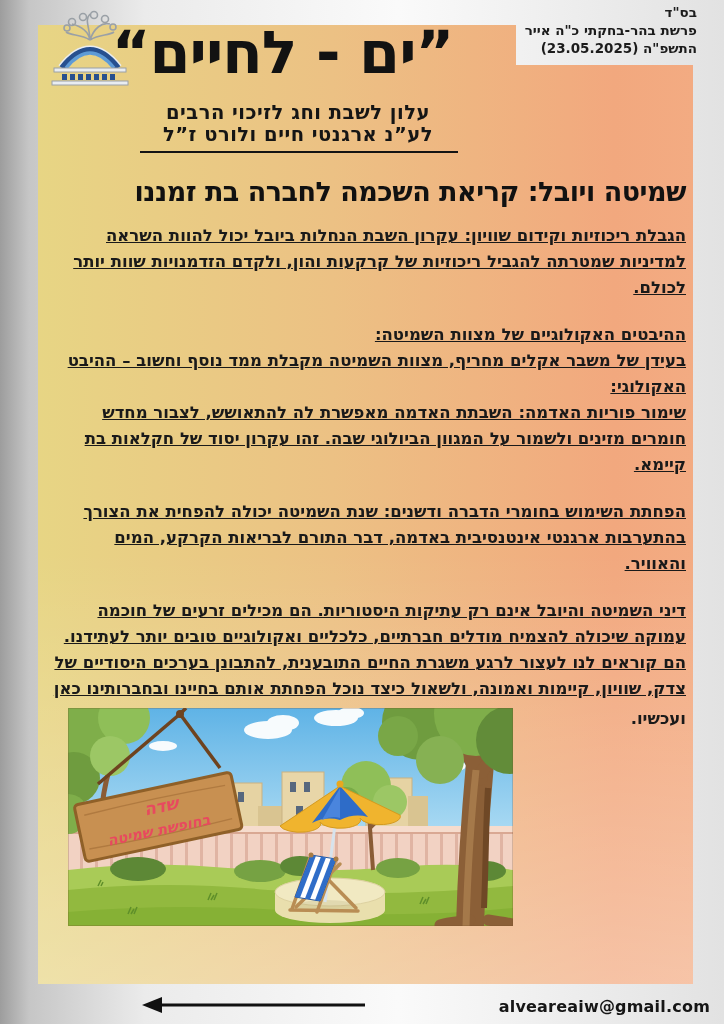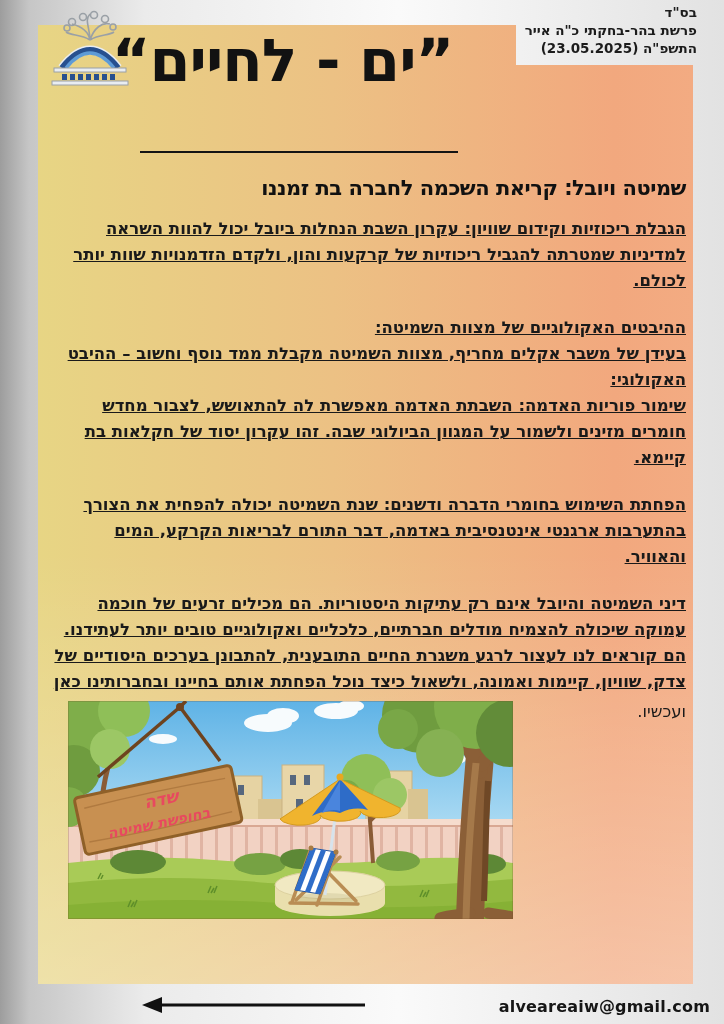--- a/index.html
+++ b/index.html
@@ -15,45 +15,45 @@
       linear-gradient(to bottom, rgba(255,255,255,0) 55%, rgba(255,255,255,0.30) 100%),
       linear-gradient(to right,#e7d584 0%,#ecc184 45%,#f2a87e 88%,#f3ab82 100%);
     clip-path:polygon(0 0,478px 0,478px 40px,100% 40px,100% 100%,0 100%);
   }
   .topinfo{
     position:absolute; top:4px; right:27px; direction:rtl; text-align:right;
     font-size:13.5px; font-weight:bold; line-height:1.32; color:#1c1c1c;
   }
   .logo{ position:absolute; left:50px; top:10px; }
   .title{
-    position:absolute; left:60px; top:30px; width:445px; text-align:center;
+    position:absolute; left:60px; top:22px; width:445px; text-align:center;
     direction:rtl; font-size:59px; font-weight:bold; line-height:1.05;
     letter-spacing:-1px; color:#121212; white-space:nowrap;
   }
   .subtitle{
     position:absolute; left:78px; top:102px; width:440px; text-align:center;
     direction:rtl; font-size:19.5px; font-weight:bold; line-height:1.12;
     letter-spacing:0.5px; color:#151515;
   }
   .subtitle-rule{
     position:absolute; left:140px; top:151px; width:318px; height:2px; background:#141414;
   }
   .article{
     position:absolute; left:48px; top:176px; width:638px; direction:rtl; text-align:right;
   }
   .headline{
-    font-size:21px; font-weight:bold; color:#111; margin:0 0 16px 0; letter-spacing:-0.5px;
+    font-size:27px; font-weight:bold; color:#111; margin:0 0 16px 0; letter-spacing:-0.5px;
     white-space:nowrap;
   }
   .para{
     font-size:16.5px; font-weight:bold; line-height:26px; margin:0 0 21px 0;
     white-space:pre-line; color:#1a1a1a;text-decoration:underline;
   }
   .bottom-row{ display:flex; justify-content:space-between; align-items:flex-start; }
-  .lastline{ font-size:16.5px; font-weight:normal; line-height:26px; color:#1a1a1a; }
+  .lastline{ font-size:16.5px; font-weight:bold; line-height:26px; color:#1a1a1a; }
   .scene{ margin-left:20px; margin-top:2px; display:block; }
   .footer-arrow{ position:absolute; left:140px; top:995px; }
   .email{
     position:absolute; right:14px; top:997px; font-size:16px; font-weight:bold; color:#161616;
     letter-spacing:0.2px;
   }
   .sign-text{ font-style:italic; font-weight:bold; }
 </style>
 </head>
 <body>
@@ -88,20 +88,24 @@
         <rect x="28" y="64" width="5" height="6"></rect>
         <rect x="36" y="64" width="5" height="6"></rect>
         <rect x="44" y="64" width="5" height="6"></rect>
         <rect x="52" y="64" width="5" height="6"></rect>
         <rect x="60" y="64" width="5" height="6"></rect>
     </g>
     <rect x="2" y="71" width="76" height="4" fill="#e9edf1" stroke="#9aa0a6" stroke-width="1"></rect>
   </svg>
 
   <div class="title">”ים - לחיים“</div>
+  <div class="subtitle">
+    <div>עלון לשבת וחג לזיכוי הרבים</div>
+    <div>לע”נ ארגנטי חיים ולורט ז”ל</div>
+  </div>
   <div class="subtitle-rule"></div>
 
   <div class="article">
     <h1 class="headline">שמיטה ויובל: קריאת השכמה לחברה בת זמננו</h1>
     <p class="para">הגבלת ריכוזיות וקידום שוויון: עקרון השבת הנחלות ביובל יכול להוות השראה למדיניות שמטרתה להגביל ריכוזיות של קרקעות והון, ולקדם הזדמנויות שוות יותר לכולם.</p>
     <p class="para">ההיבטים האקולוגיים של מצוות השמיטה:
 בעידן של משבר אקלים מחריף, מצוות השמיטה מקבלת ממד נוסף וחשוב – ההיבט האקולוגי:
 שימור פוריות האדמה: השבתת האדמה מאפשרת לה להתאושש, לצבור מחדש חומרים מזינים ולשמור על המגוון הביולוגי שבה. זהו עקרון יסוד של חקלאות בת קיימא.</p>
     <p class="para">הפחתת השימוש בחומרי הדברה ודשנים: שנת השמיטה יכולה להפחית את הצורך בהתערבות ארגנטי אינטנסיבית באדמה, דבר התורם לבריאות הקרקע, המים והאוויר.</p>
     <p class="para" style="margin-bottom:4px">דיני השמיטה והיובל אינם רק עתיקות היסטוריות. הם מכילים זרעים של חוכמה עמוקה שיכולה להצמיח מודלים חברתיים, כלכליים ואקולוגיים טובים יותר לעתידנו. הם קוראים לנו לעצור לרגע משגרת החיים התובענית, להתבונן בערכים היסודיים של צדק, שוויון, קיימות ואמונה, ולשאול כיצד נוכל הפחתת אותם בחיינו ובחברותינו כאן</p>

